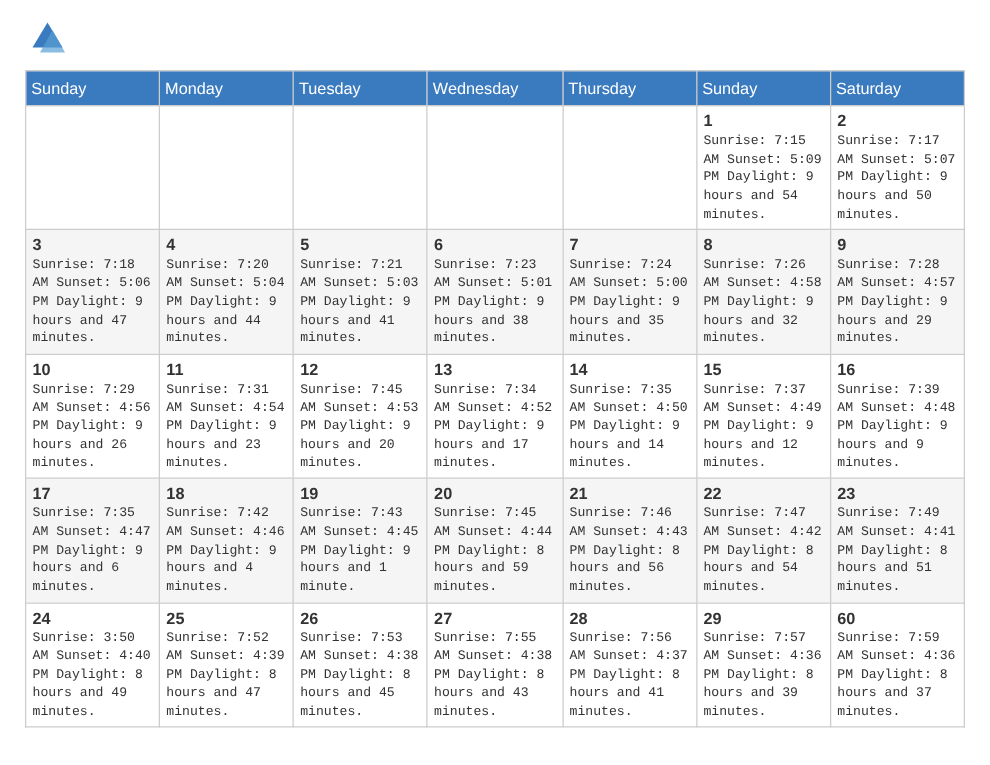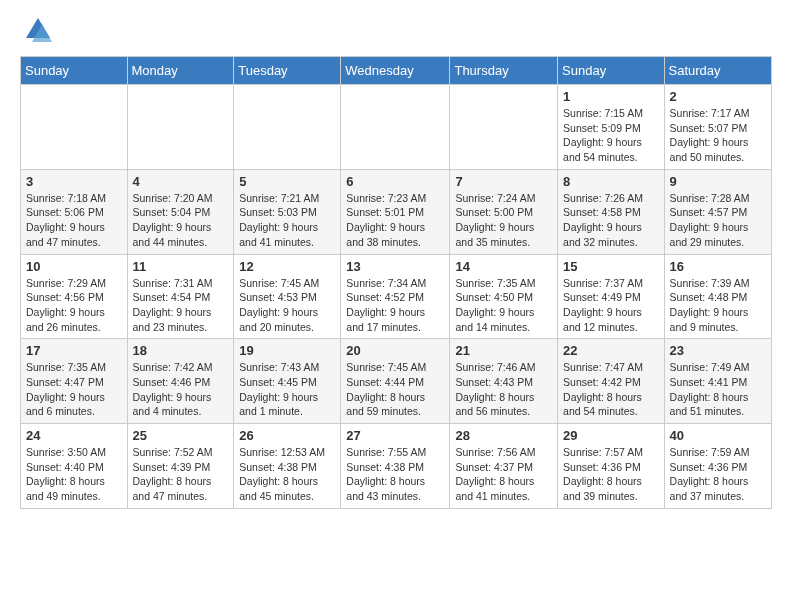--- a/index.html
+++ b/index.html
@@ -10,21 +10,21 @@
     .logo-text { line-height: 1.1; }
     .logo-icon { width: 28px; height: 28px; margin-left: 4px; }
     .title-block { text-align: right; }
     .month-title { font-size: 36px; color: #333; font-weight: normal; }
     .subtitle { font-size: 16px; color: #555; }
     .calendar { width: 100%; border-collapse: collapse; }
     .calendar th { background: #3a7abf; color: #fff; font-size: 13px; padding: 6px 4px; text-align: left; border: 1px solid #ccc; font-weight: normal; }
     .calendar td { border: 1px solid #ccc; vertical-align: top; padding: 4px 5px; width: 113px; min-height: 80px; font-size: 11px; color: #333; background: #fff; }
     .calendar tr:nth-child(even) td { background: #f5f5f5; }
     .day-num { font-weight: bold; font-size: 13px; display: block; margin-bottom: 2px; }
-    .day-info { font-size: 10.5px; line-height: 1.4; color: #333; }
+    .day-info { font-size: 10.5px; line-height: 1.4; color: #333; font-family: Liberation Mono, monospace; }
     .empty { background: #fff !important; }
   </style>
 </head>
 <body>
 
 <div class="container">
   <div class="header">
     <div class="logo">
       <div class="logo-text">
         <div>
@@ -214,21 +214,21 @@
 Daylight: 8 hours and 49 minutes.</div>
           </td>
           <td>
             <span class="day-num">25</span>
             <div class="day-info">Sunrise: 7:52 AM
 Sunset: 4:39 PM
 Daylight: 8 hours and 47 minutes.</div>
           </td>
           <td>
             <span class="day-num">26</span>
-            <div class="day-info">Sunrise: 12:53 AM
+            <div class="day-info">Sunrise: 7:53 AM
 Sunset: 4:38 PM
 Daylight: 8 hours and 45 minutes.</div>
           </td>
           <td>
             <span class="day-num">27</span>
             <div class="day-info">Sunrise: 7:55 AM
 Sunset: 4:38 PM
 Daylight: 8 hours and 43 minutes.</div>
           </td>
           <td>
@@ -237,21 +237,21 @@
 Sunset: 4:37 PM
 Daylight: 8 hours and 41 minutes.</div>
           </td>
           <td>
             <span class="day-num">29</span>
             <div class="day-info">Sunrise: 7:57 AM
 Sunset: 4:36 PM
 Daylight: 8 hours and 39 minutes.</div>
           </td>
           <td>
-            <span class="day-num">40</span>
+            <span class="day-num">60</span>
             <div class="day-info">Sunrise: 7:59 AM
 Sunset: 4:36 PM
 Daylight: 8 hours and 37 minutes.</div>
           </td>
         </tr>
       </tbody>
   </table>
 </div>
 
 </body></html>

